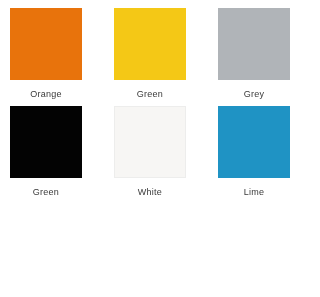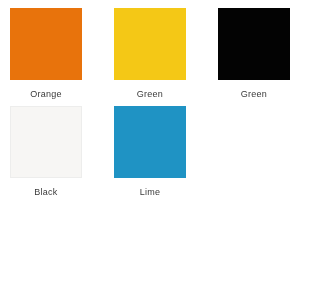--- a/index.html
+++ b/index.html
@@ -70,30 +70,34 @@
     <div class="swatch-label" style="color: rgb(58, 58, 58);">Orange</div>
   </div>
 
 
 
   <div class="swatch-cell">
     <div class="swatch-chip" style="background-color: rgb(244, 200, 22);"></div>
     <div class="swatch-label" style="color: rgb(58, 58, 58);">Green</div>
   </div>
 
+  <div class="swatch-cell">
+    <div class="swatch-chip" style="background-color: rgb(176, 180, 184);"></div>
+    <div class="swatch-label" style="color: rgb(58, 58, 58);">Grey</div>
+  </div>
 
 
   <div class="swatch-cell">
     <div class="swatch-chip" style="background-color: rgb(3, 3, 3);"></div>
     <div class="swatch-label" style="color: rgb(58, 58, 58);">Green</div>
   </div>
 
   <div class="swatch-cell">
     <div class="swatch-chip has-outline" style="background-color: rgb(247, 246, 244);"></div>
-    <div class="swatch-label" style="color: rgb(58, 58, 58);">Black</div>
+    <div class="swatch-label" style="color: rgb(58, 58, 58);">White</div>
   </div>
 
   <div class="swatch-cell">
     <div class="swatch-chip" style="background-color: rgb(31, 147, 196);"></div>
     <div class="swatch-label" style="color: rgb(58, 58, 58);">Lime</div>
   </div>
 
 </div>
 
 </body></html>

